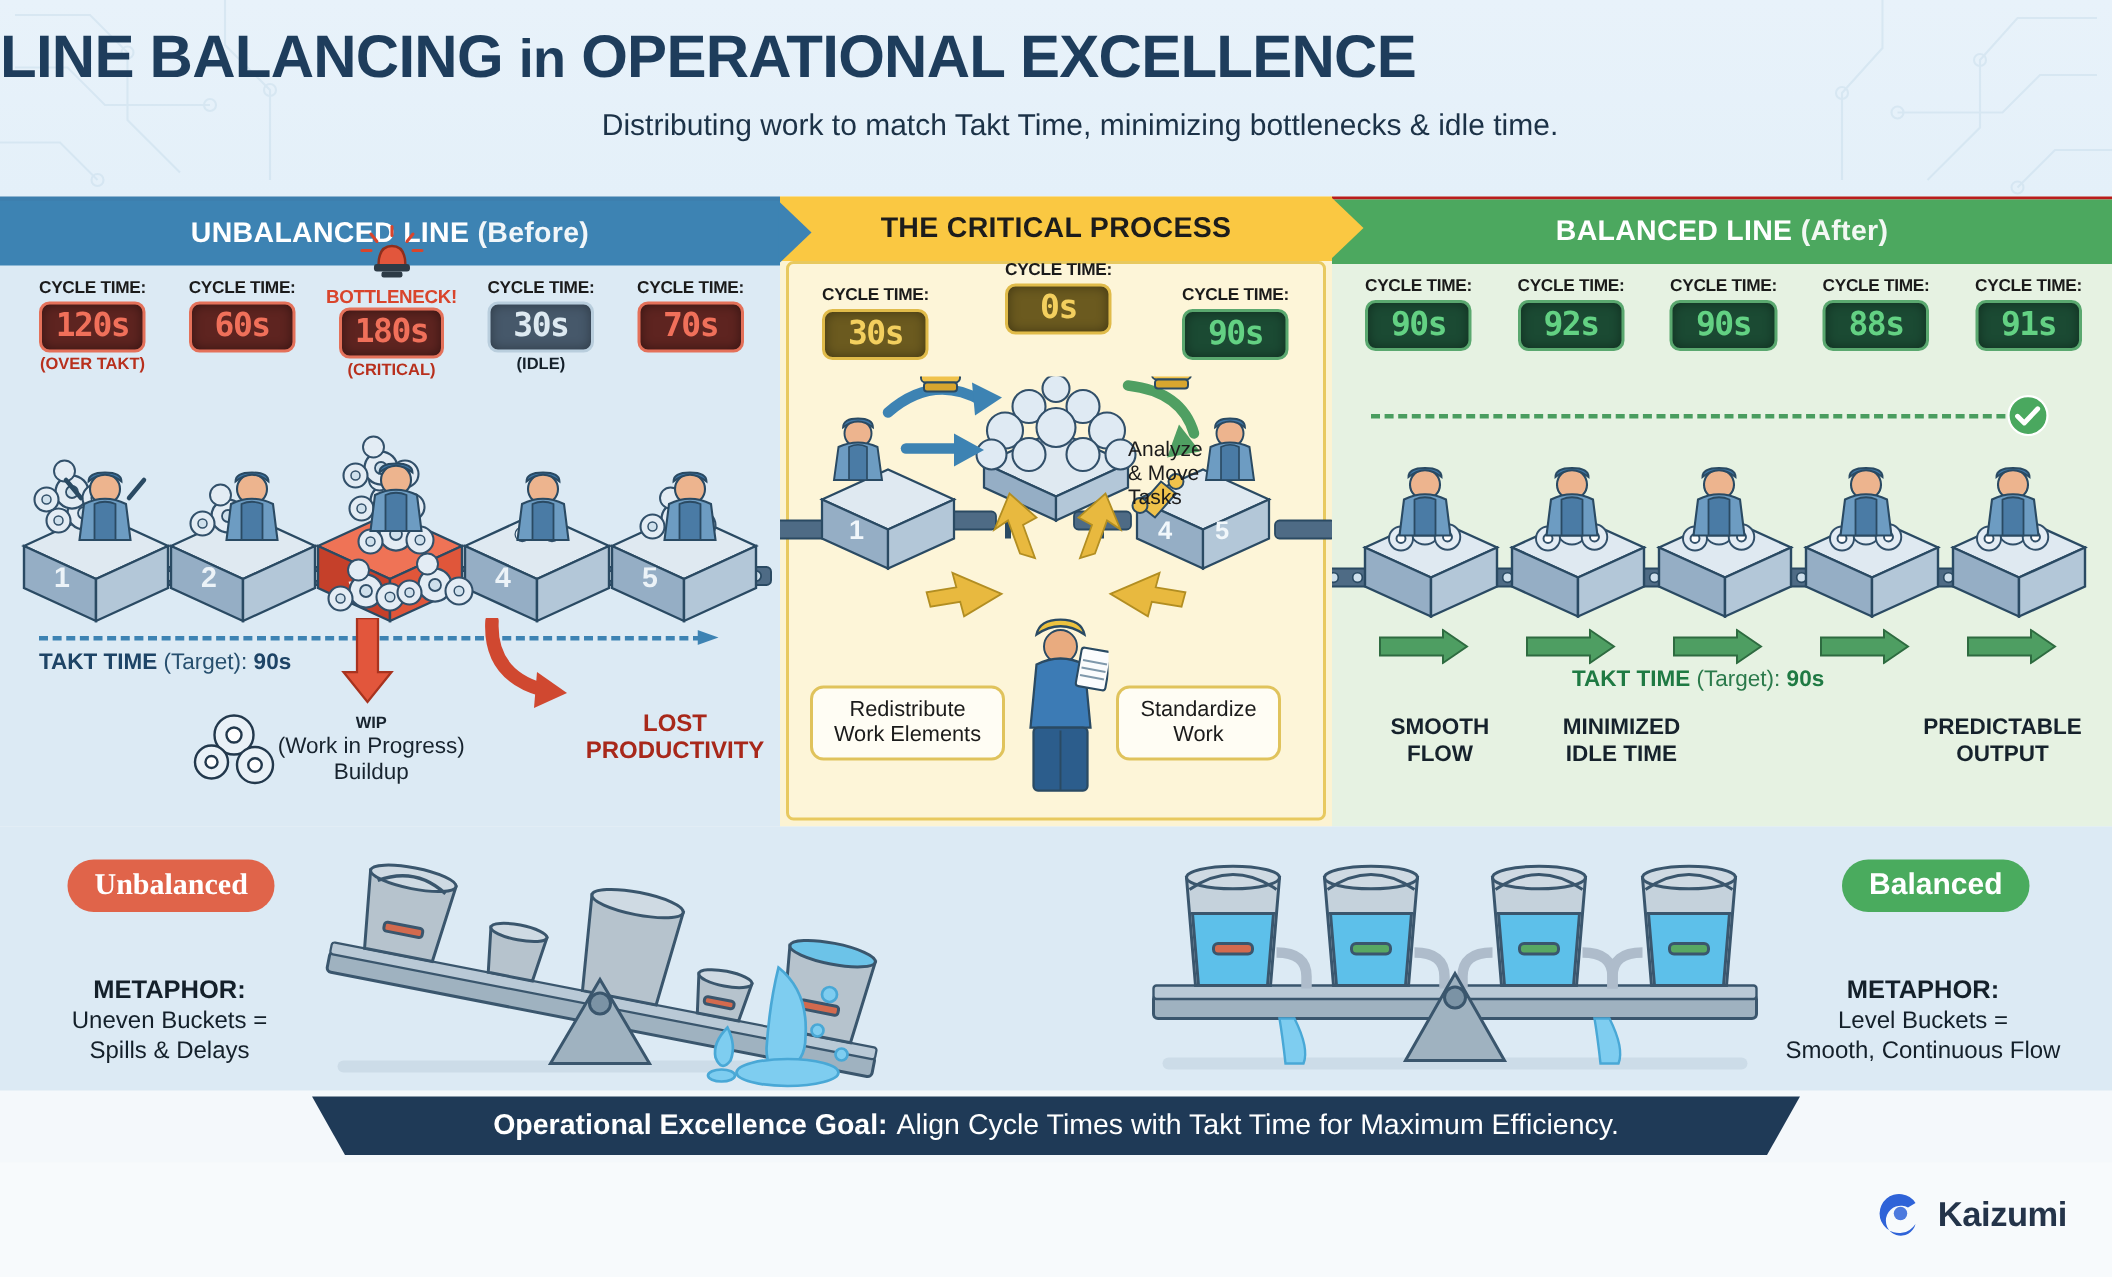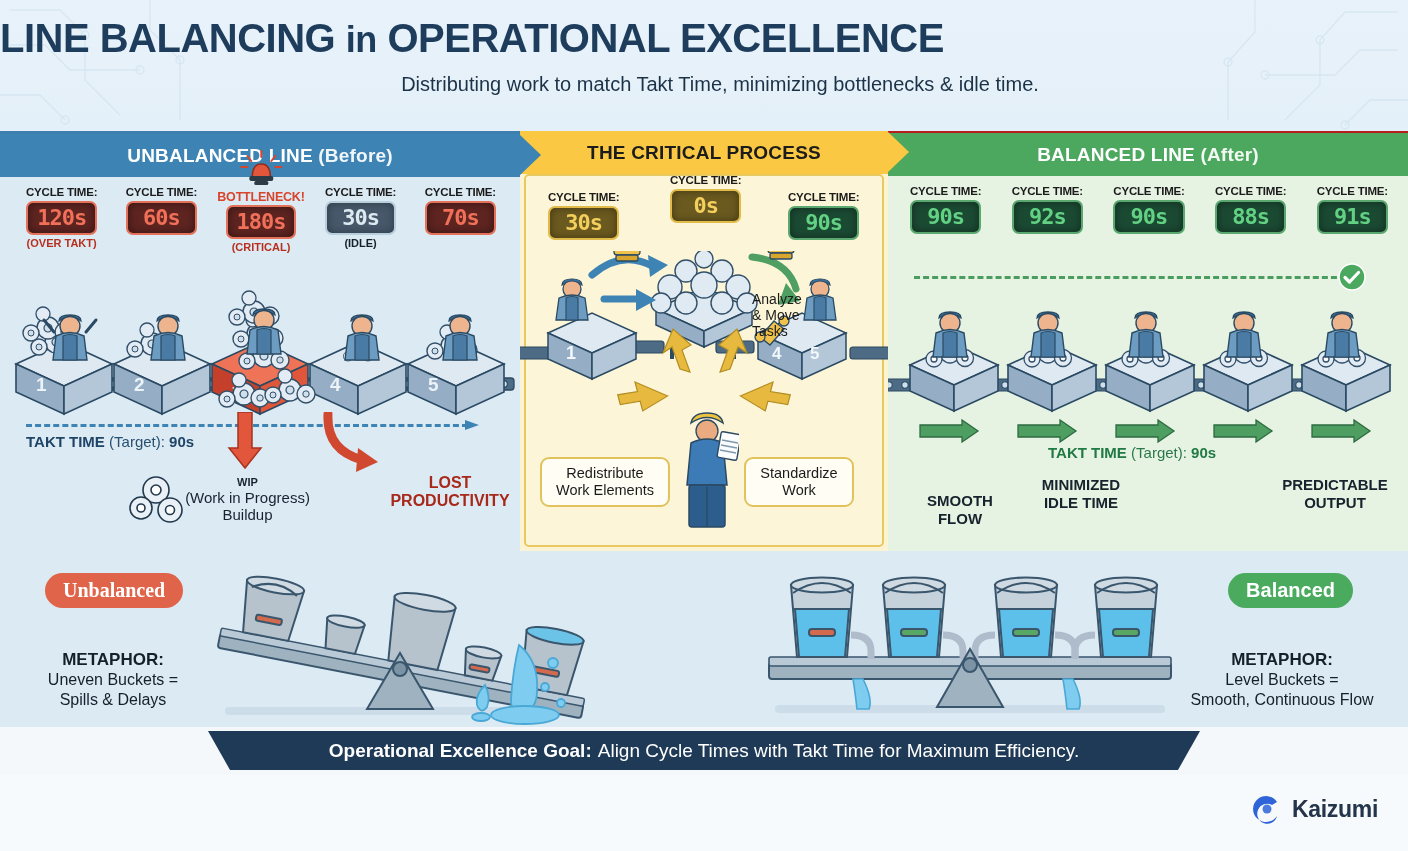--- a/index.html
+++ b/index.html
@@ -621,21 +621,21 @@
         <path d="M402,6 l42,0 l0,-5 l16,11 l-16,11 l0,-5 l-42,0 z"></path>
       </g>
     </svg>
 
     <div class="takt-text takt-text-green" style="left:160px; top:311px;">
       <span>TAKT TIME</span>
       <span class="paren">(Target):</span>
       <span>90s</span>
     </div>
 
-    <div class="benefit" style="left:12px; top:343px; width:120px;margin-top:16px;">
+    <div class="benefit" style="left:12px; top:343px; width:120px;">
       <span>SMOOTH</span><br>
       <span>FLOW</span>
     </div>
     <div class="benefit" style="left:128px; top:343px; width:130px;">
       <span>MINIMIZED</span><br>
       <span>IDLE TIME</span>
     </div>
     <div class="benefit" style="left:382px; top:343px; width:130px;">
       <span>PREDICTABLE</span><br>
       <span>OUTPUT</span>

